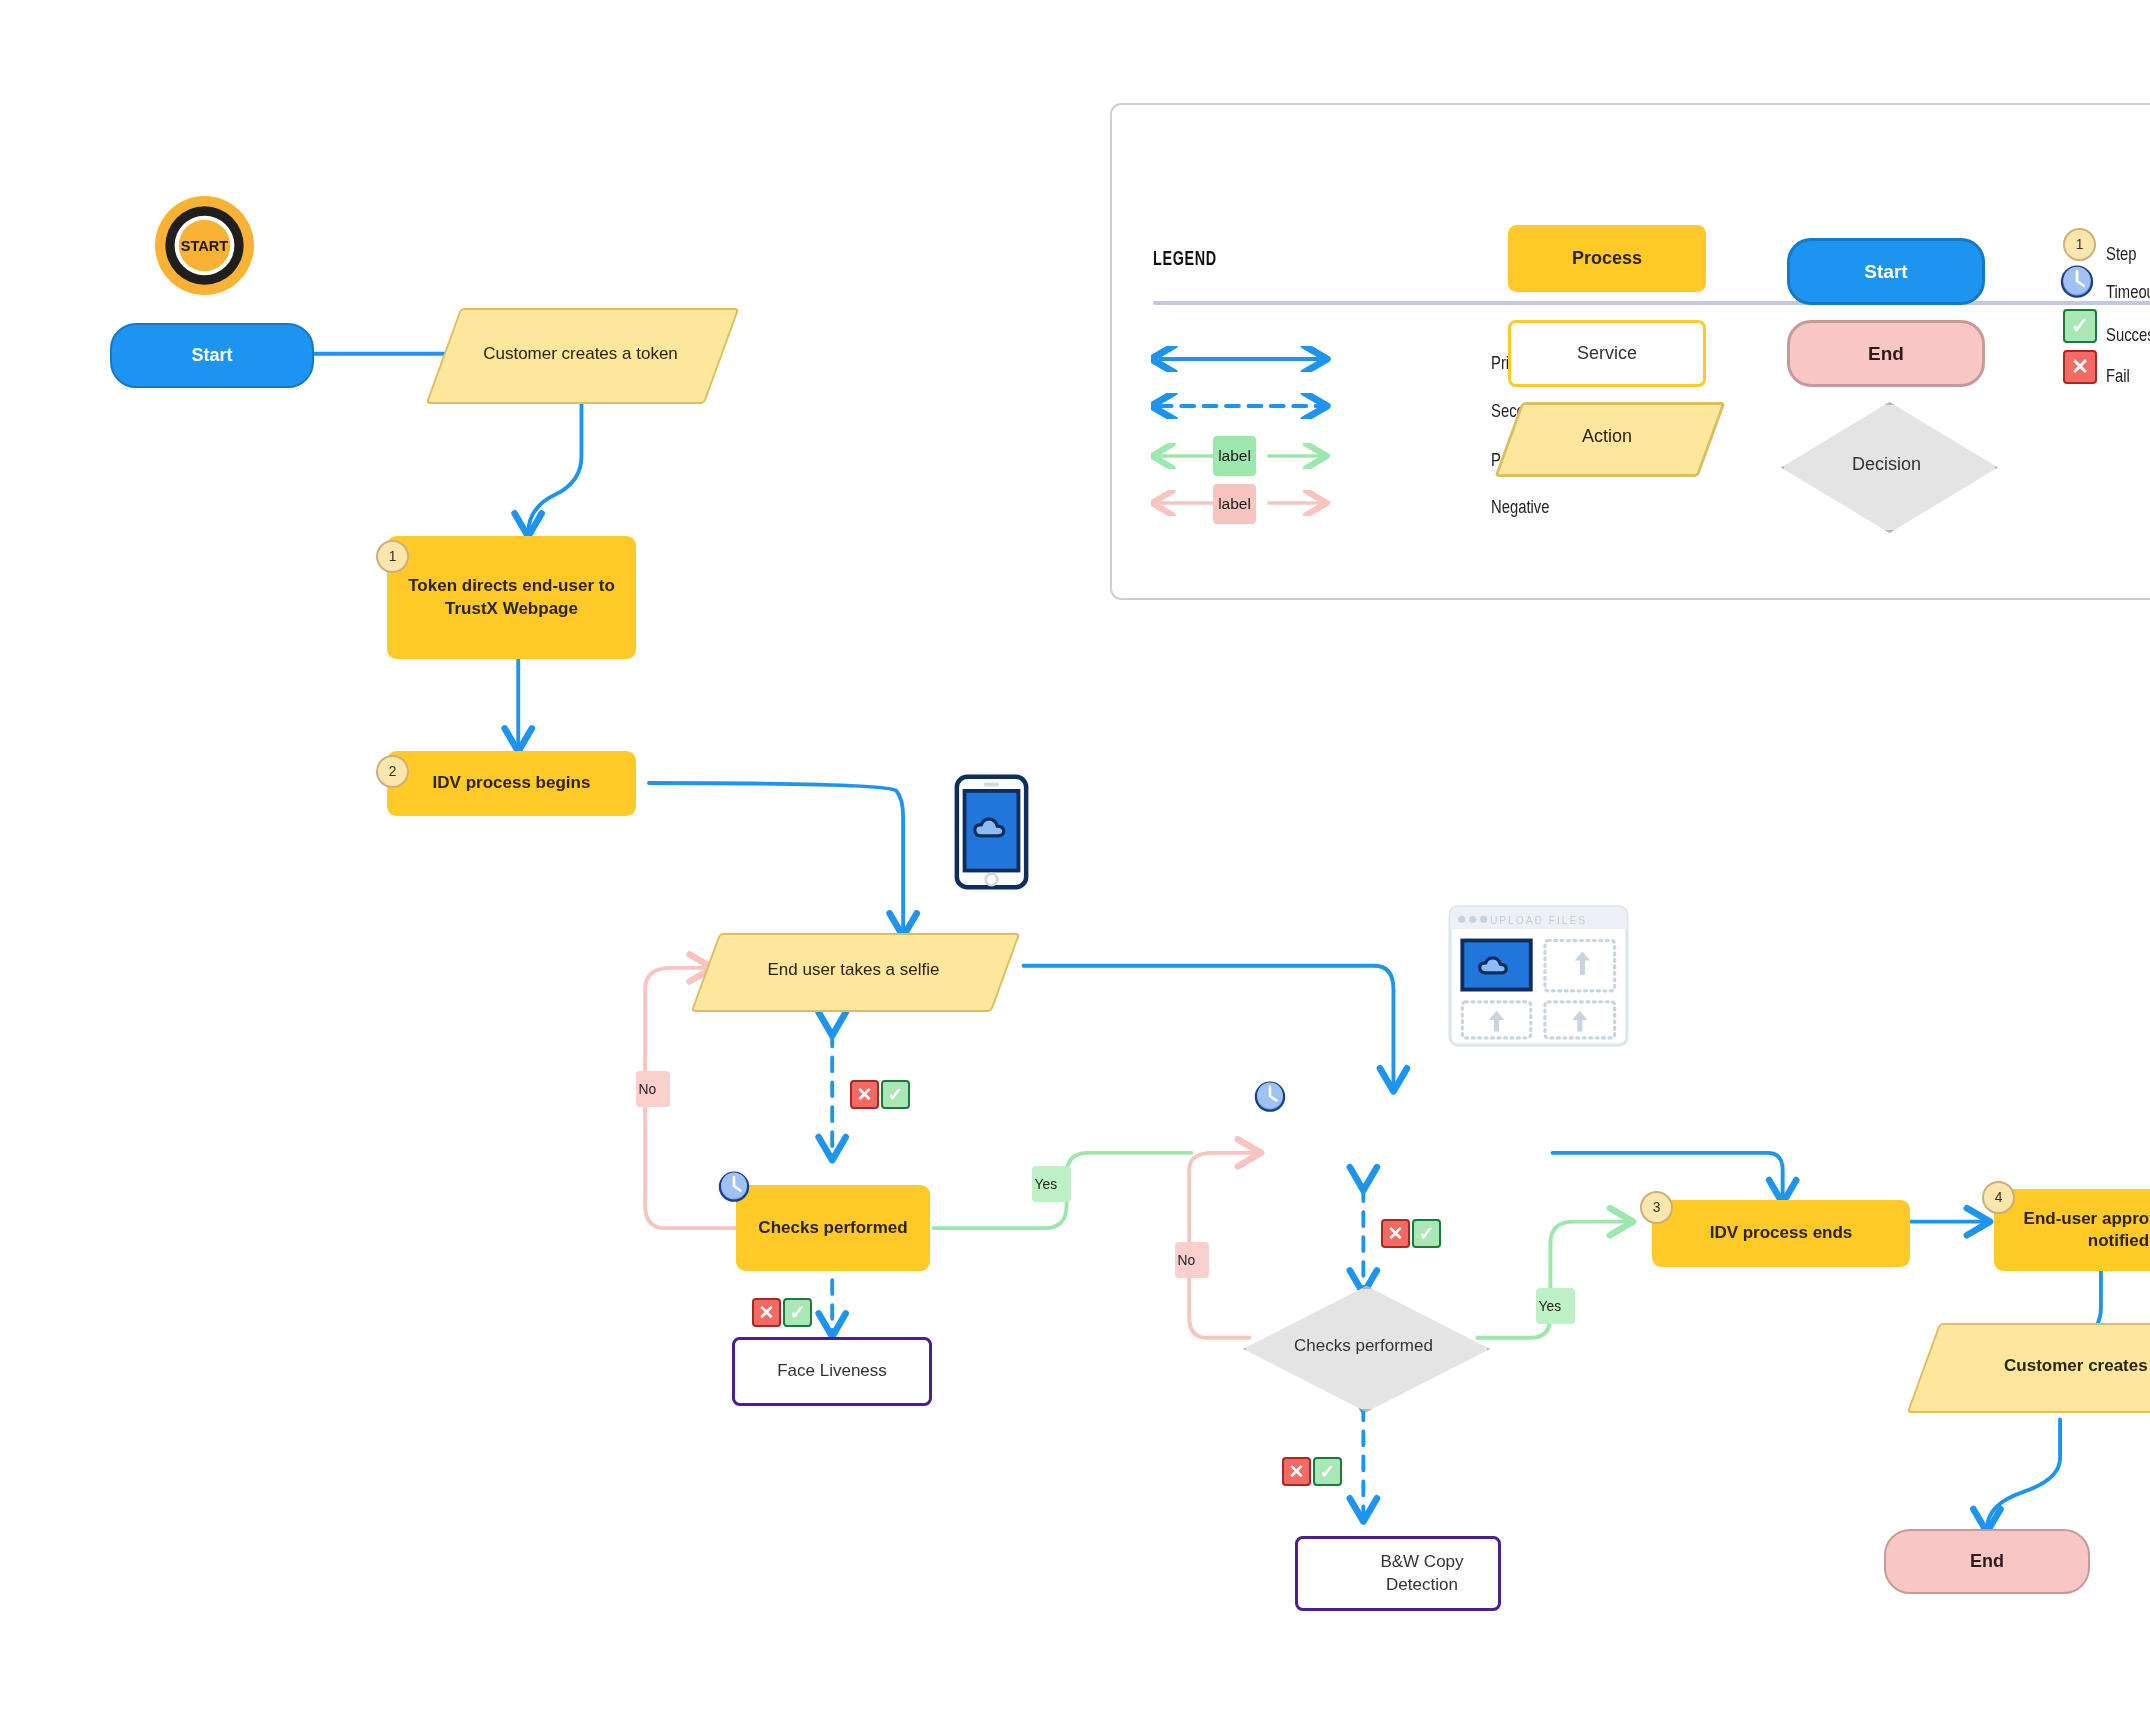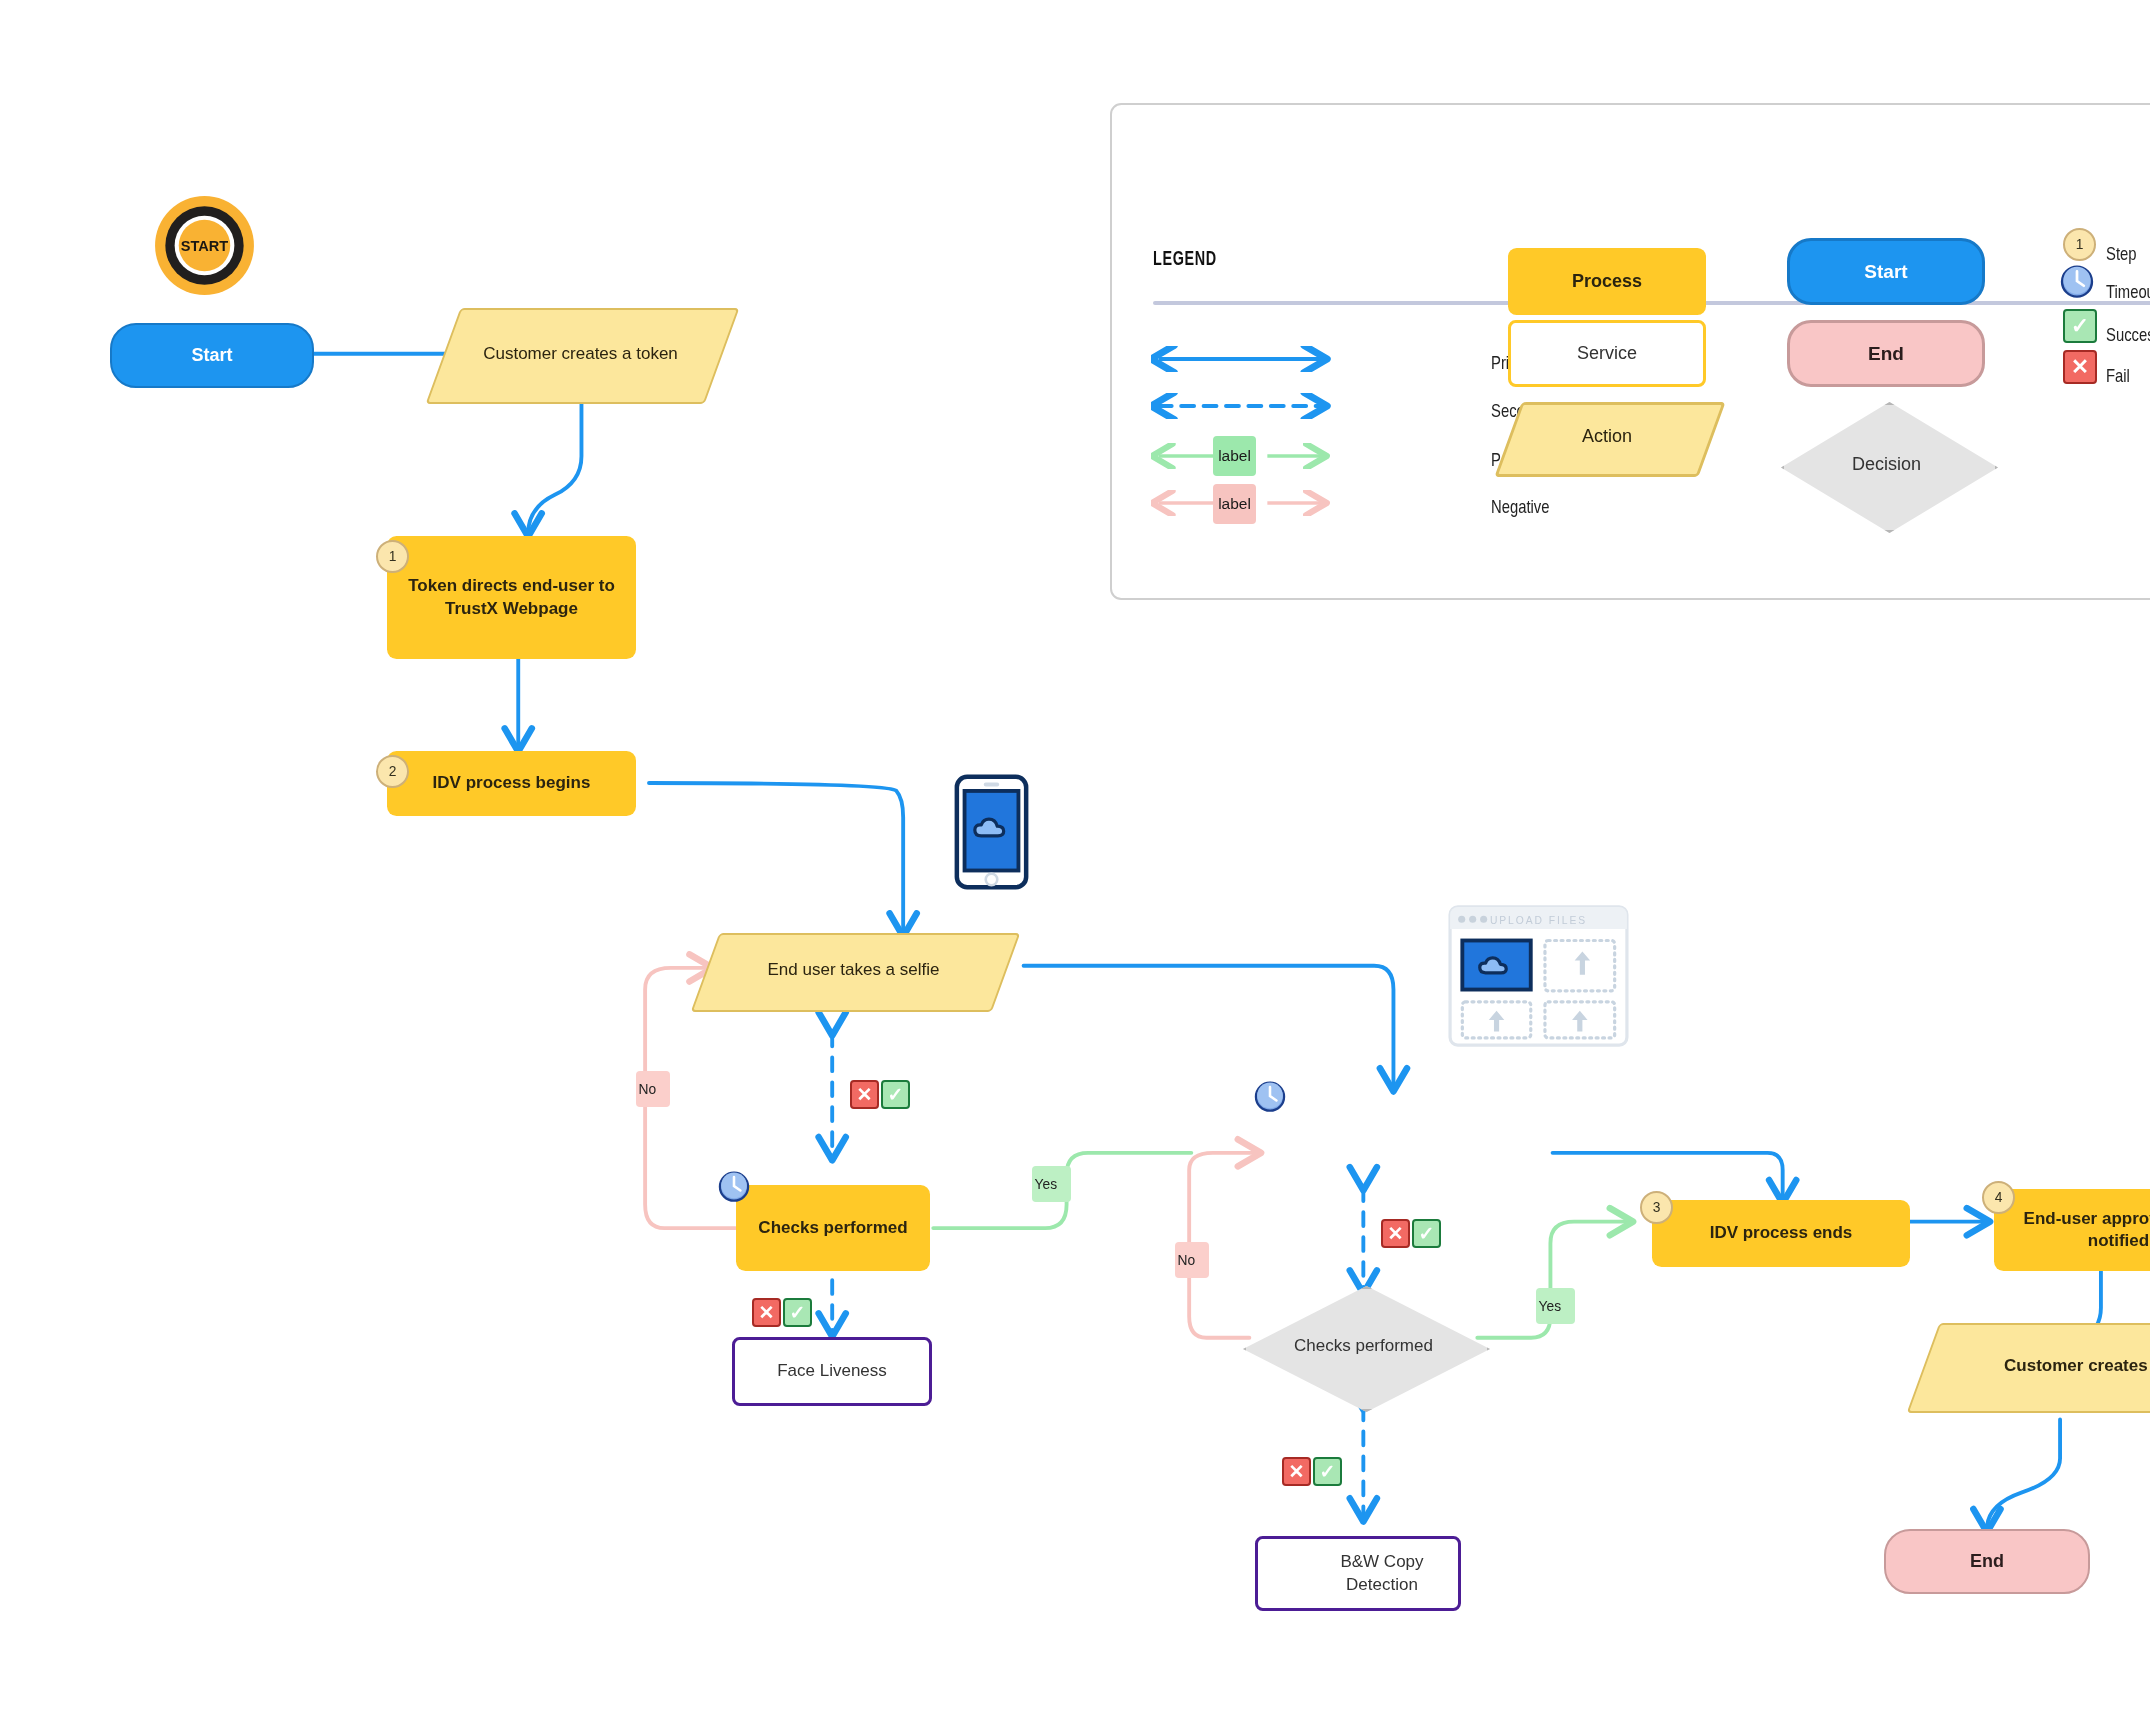--- a/index.html
+++ b/index.html
@@ -252,21 +252,21 @@
     <span class="txt">Checks performed</span>
   </div>
 
   <div class="elabel pos" style="left:1536px;top:1288px;width:34px;height:36px;">
     <span>Yes</span>
   </div>
 
   <div class="mark fail" style="left:1282px;top:1457px;">✕</div>
   <div class="mark ok" style="left:1313px;top:1457px;">✓</div>
 
-  <div class="node service" style="left:1255px;top:1536px;width:206px;height:75px;padding-left:48px;">
+  <div class="node service" style="left:1295px;top:1536px;width:206px;height:75px;padding-left:48px;">
     <span class="txt">B&amp;W Copy Detection</span>
   </div>
 
   <div class="node process" style="left:1652px;top:1200px;width:258px;height:67px;">
     <span class="txt">IDV process ends</span>
   </div>
   <div class="step-badge" style="left:1640px;top:1191px;">
     <span>3</span>
   </div>
 
@@ -331,21 +331,21 @@
 
     <svg style="position:absolute;left:39px;top:385px;width:181px;height:26px;" viewBox="0 0 420 60">
       <path d="M18,30 L150,30" stroke="#F7C4C0" stroke-width="8" fill="none" marker-start="url(#lg-rl)"></path>
       <path d="M270,30 L400,30" stroke="#F7C4C0" stroke-width="8" fill="none" marker-end="url(#lg-rr)"></path>
     </svg>
     <div class="lg-chip" style="left:101px;top:379px;width:43px;height:40px;background:#F7C4C0;">
       <span>label</span>
     </div>
     <div class="lg-item-label" style="left:379px;top:391px;">Negative</div>
 
-    <div class="lg-shape" style="left:396px;top:143px;width:198px;height:67px;background:#FFC928;border-radius:8.6px;
+    <div class="lg-shape" style="left:396px;top:120px;width:198px;height:67px;background:#FFC928;border-radius:8.6px;
                 font-weight:bold;font-size:18px;color:#2b2410;">
       <span>Process</span>
     </div>
     <div class="lg-shape" style="left:396px;top:215px;width:198px;height:67px;background:#fff;border:3.4px solid #FFC928;
                 border-radius:7.7px;font-size:18px;color:#333;box-sizing:border-box;">
       <span>Service</span>
     </div>
     <div class="lg-shape" style="left:396px;top:297px;width:198px;height:69px;font-size:18px;color:#2b2410;">
       <span style="position:absolute;left:0;top:0;width:100%;height:100%;background:#FCE79C;
                    border:3px solid #DDBE5E;transform:skewX(-20deg);border-radius:4.3px;"></span>

